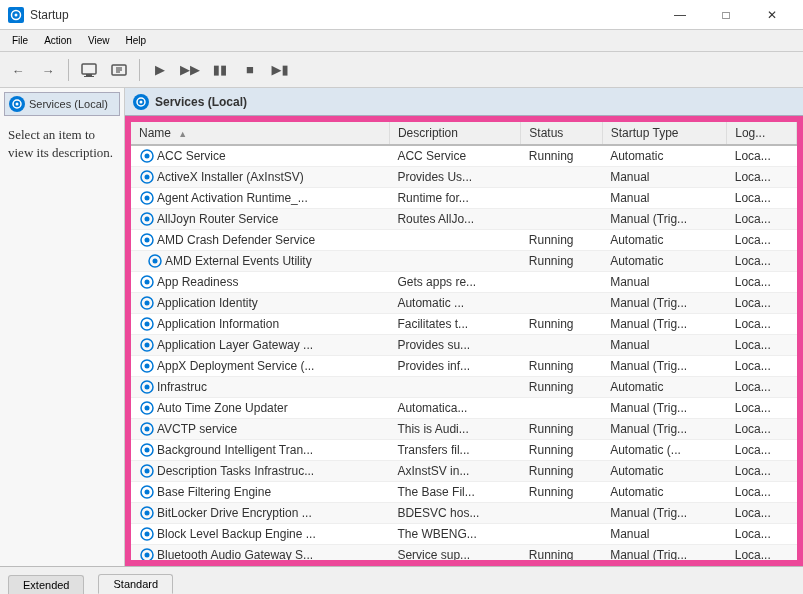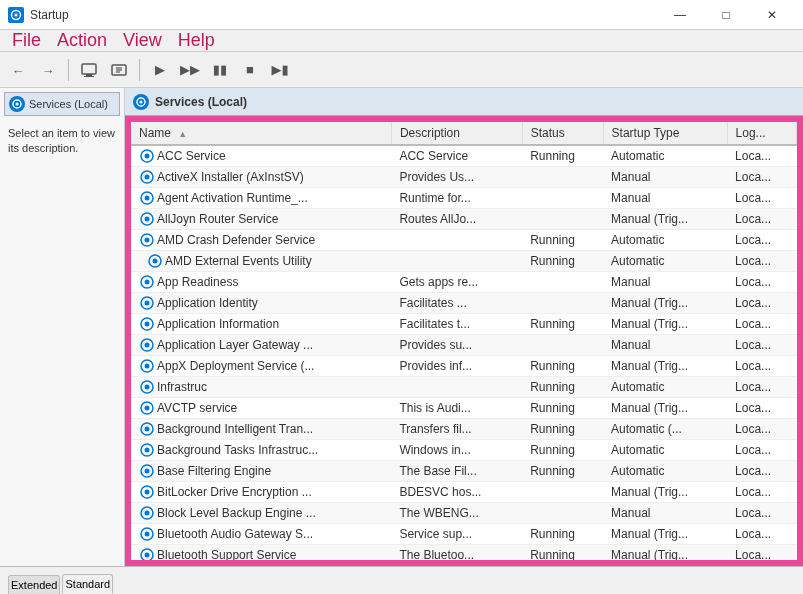--- a/index.html
+++ b/index.html
@@ -36,22 +36,22 @@
       background: #f0f0f0;
       height: 22px;
       display: flex;
       align-items: center;
       border-bottom: 1px solid #ccc;
       padding: 0 4px;
     }
     .menu-item {
       padding: 2px 8px;
       cursor: pointer;
-      font-size: 18px;
-      color: #be185d;
+      font-size: 10px;
+      color: #000000;
     }
 
     
     .toolbar {
       background: #f0f0f0;
       height: 36px;
       display: flex;
       align-items: center;
       border-bottom: 1px solid #ccc;
       padding: 0 4px;
@@ -101,24 +101,25 @@
       border: 1px solid #aab;
     }
     .left-panel-icon {
       width: 16px; height: 16px;
       background: #0078d7;
       border-radius: 50%;
       display: flex; align-items: center; justify-content: center;
       color: white; font-size: 9px; flex-shrink: 0;
     }
     .left-panel-desc {
-      font-size: 11px;
+      font-size: 13px;
       color: #333;
       padding: 6px 4px;
       line-height: 1.4;
+      font-family: Liberation Serif, serif;
     }
 
     
     .right-panel {
       flex: 1;
       display: flex;
       flex-direction: column;
       overflow: hidden;
       background: white;
     }
@@ -196,27 +197,27 @@
     
     .bottom-tabs {
       height: 28px;
       background: #f0f0f0;
       border-top: 1px solid #bbb;
       display: flex;
       align-items: flex-end;
       padding: 0 8px;
     }
     .tab {
-      padding: 3px 2px;
+      padding: 3px 14px;
       border: 1px solid #bbb;
       border-bottom: none;
       background: #e0e0e0;
       font-size: 11px;
       cursor: pointer;
-      margin-right: 2px;
+      margin-right: 14px;
       border-radius: 3px 3px 0 0;
     }
     .tab.active {
       background: #f0f0f0;
       border-bottom: 1px solid #f0f0f0;
       font-weight: normal;
     }
 
     
     .services-table-wrap::-webkit-scrollbar { width: 14px; }
@@ -438,21 +439,21 @@
                 <span class="name-cell">
                   <span class="svc-icon">
                     <svg viewBox="0 0 14 14" width="14" height="14">
                       <circle cx="7" cy="7" r="6" fill="none" stroke="#0078d7" stroke-width="1.5"></circle>
                       <circle cx="7" cy="7" r="2.5" fill="#0078d7"></circle>
                     </svg>
                   </span>
                   <span style="overflow:hidden;text-overflow:ellipsis;">Application Identity</span>
                 </span>
               </td>
-              <td style="max-width: 120px;">Facilitates ...</td>
+              <td style="max-width: 120px;">Automatic ...</td>
               <td></td>
               <td style="max-width: 140px;">Manual (Trig...</td>
               <td>Loca...</td>
             </tr>
             <tr>
               <td style="max-width: 200px;">
                 <span class="name-cell">
                   <span class="svc-icon">
                     <svg viewBox="0 0 14 14" width="14" height="14">
                       <circle cx="7" cy="7" r="6" fill="none" stroke="#0078d7" stroke-width="1.5"></circle>
@@ -520,20 +521,37 @@
             </tr>
             <tr>
               <td style="max-width: 200px;">
                 <span class="name-cell">
                   <span class="svc-icon">
                     <svg viewBox="0 0 14 14" width="14" height="14">
                       <circle cx="7" cy="7" r="6" fill="none" stroke="#0078d7" stroke-width="1.5"></circle>
                       <circle cx="7" cy="7" r="2.5" fill="#0078d7"></circle>
                     </svg>
                   </span>
+                  <span style="overflow:hidden;text-overflow:ellipsis;">Auto Time Zone Updater</span>
+                </span>
+              </td>
+              <td style="max-width: 120px;">Automatica...</td>
+              <td></td>
+              <td style="max-width: 140px;">Manual (Trig...</td>
+              <td>Loca...</td>
+            </tr>
+            <tr>
+              <td style="max-width: 200px;">
+                <span class="name-cell">
+                  <span class="svc-icon">
+                    <svg viewBox="0 0 14 14" width="14" height="14">
+                      <circle cx="7" cy="7" r="6" fill="none" stroke="#0078d7" stroke-width="1.5"></circle>
+                      <circle cx="7" cy="7" r="2.5" fill="#0078d7"></circle>
+                    </svg>
+                  </span>
                   <span style="overflow:hidden;text-overflow:ellipsis;">AVCTP service</span>
                 </span>
               </td>
               <td style="max-width: 120px;">This is Audi...</td>
               <td>Running</td>
               <td style="max-width: 140px;">Manual (Trig...</td>
               <td>Loca...</td>
             </tr>
             <tr>
               <td style="max-width: 200px;">
@@ -554,24 +572,24 @@
             </tr>
             <tr>
               <td style="max-width: 200px;">
                 <span class="name-cell">
                   <span class="svc-icon">
                     <svg viewBox="0 0 14 14" width="14" height="14">
                       <circle cx="7" cy="7" r="6" fill="none" stroke="#0078d7" stroke-width="1.5"></circle>
                       <circle cx="7" cy="7" r="2.5" fill="#0078d7"></circle>
                     </svg>
                   </span>
-                  <span style="overflow:hidden;text-overflow:ellipsis;">Background Tasks Infrastruc...</span>
-                </span>
-              </td>
-              <td style="max-width: 120px;">Windows in...</td>
+                  <span style="overflow:hidden;text-overflow:ellipsis;">Description Tasks Infrastruc...</span>
+                </span>
+              </td>
+              <td style="max-width: 120px;">AxInstSV in...</td>
               <td>Running</td>
               <td style="max-width: 140px;">Automatic</td>
               <td>Loca...</td>
             </tr>
             <tr>
               <td style="max-width: 200px;">
                 <span class="name-cell">
                   <span class="svc-icon">
                     <svg viewBox="0 0 14 14" width="14" height="14">
                       <circle cx="7" cy="7" r="6" fill="none" stroke="#0078d7" stroke-width="1.5"></circle>

